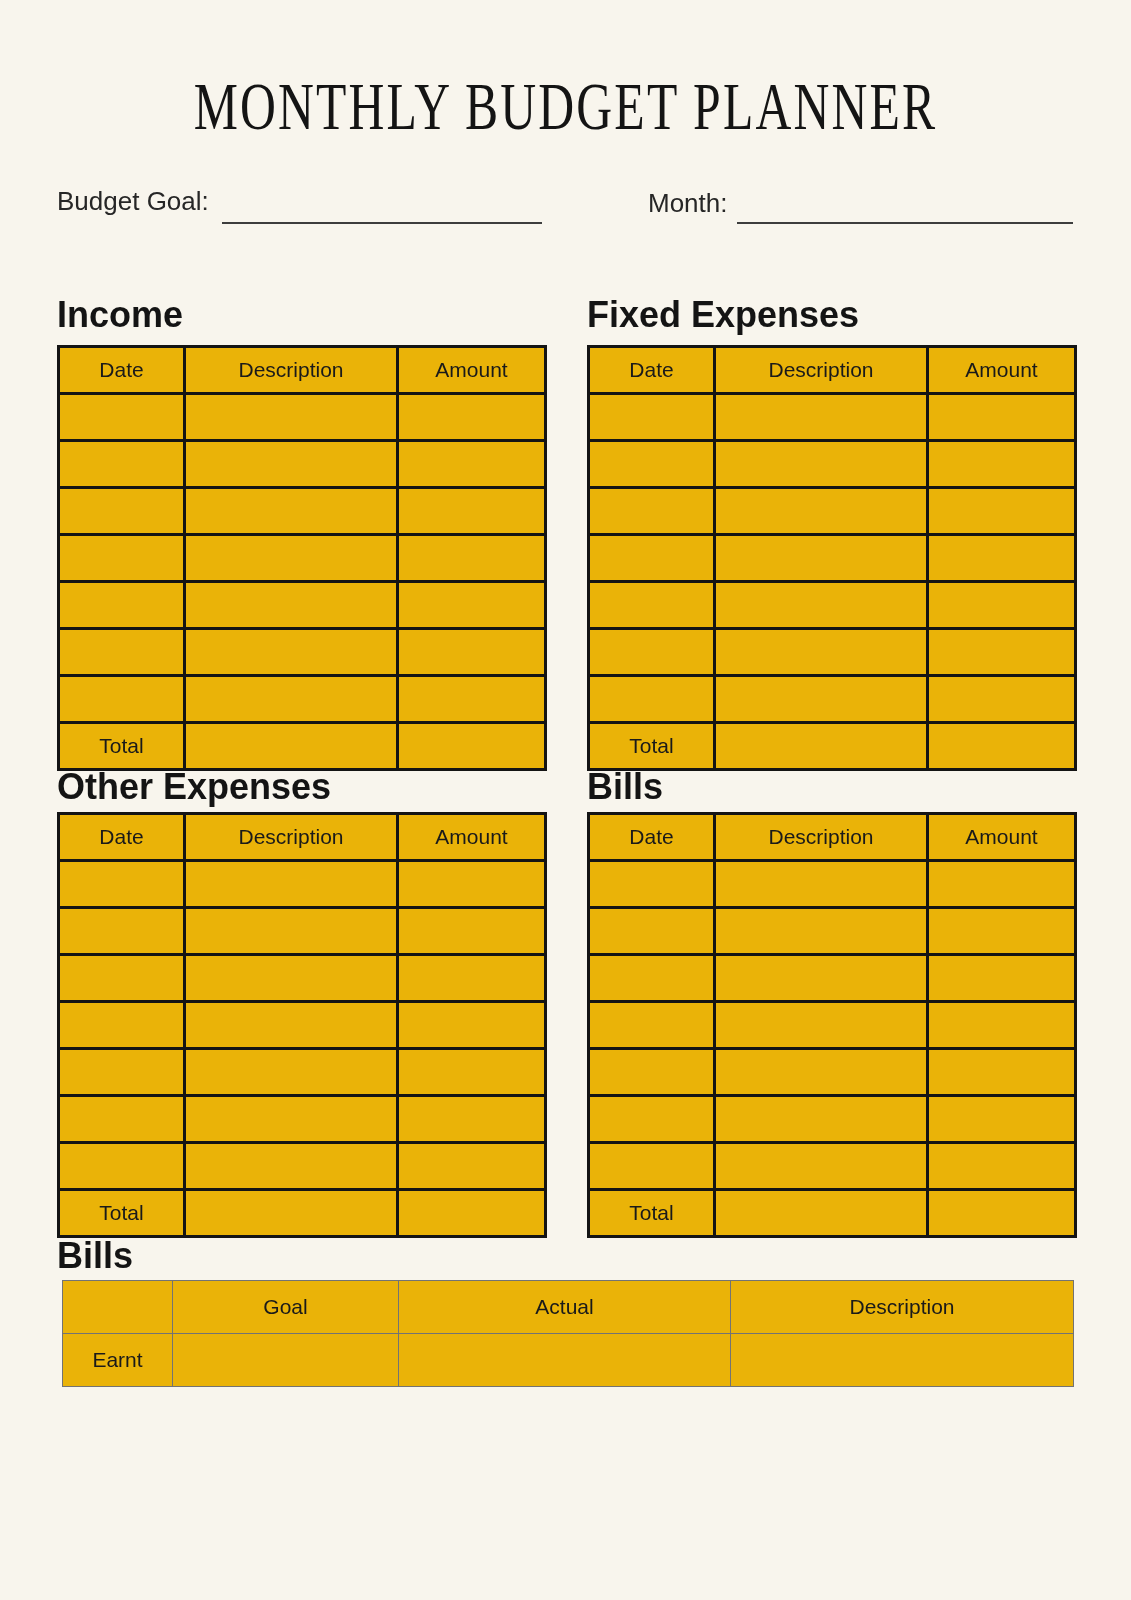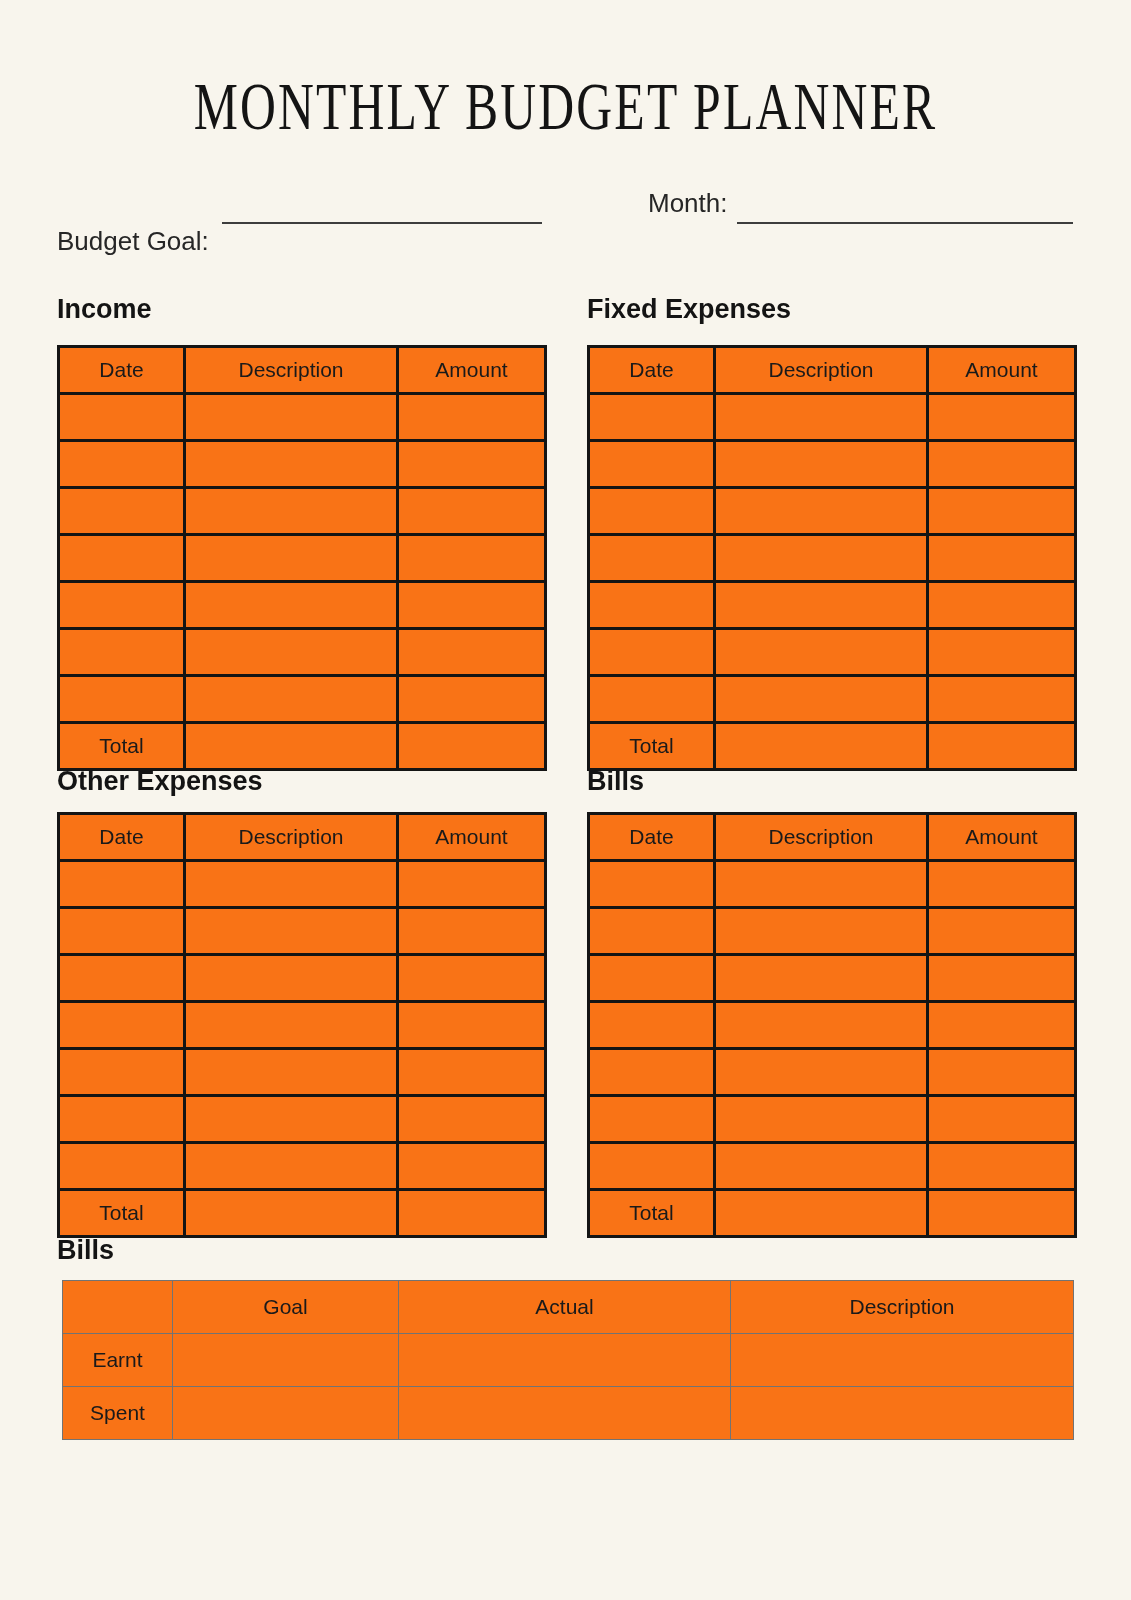--- a/index.html
+++ b/index.html
@@ -27,50 +27,50 @@
     transform-origin:50% 50%;
     white-space:nowrap;
   }
   
   .field-label{
     position:absolute;
     font-size:26px;
     color:#262626;
     white-space:nowrap;
   }
-  .label-goal{left:57px;top:186px;margin-top:40px;}
+  .label-goal{left:57px;top:186px;}
   .label-month{left:648px;top:188px;}
   .blank-line{
     position:absolute;
     height:0;
     border-bottom:2px solid #3D3D3D;
   }
   .line-goal{left:222px;top:222px;width:320px;}
   .line-month{left:737px;top:222px;width:336px;}
   
   .section-title{
     position:absolute;
     margin:0;
-    font-size:27px;
+    font-size:36px;
     font-weight:700;
     color:#141414;
     line-height:1.2;
     white-space:nowrap;
   }
   .st-income{left:57px;top:293px;}
   .st-fixed{left:587px;top:293px;}
   .st-other{left:57px;top:765px;}
   .st-bills{left:587px;top:765px;}
   .st-recap{left:57px;top:1234px;}
   
   table{
     position:absolute;
     border-collapse:collapse;
     table-layout:fixed;
-    background:#f97316;
+    background:#eab308;
   }
   .ledger{width:487px;}
   .ledger th,.ledger td{
     border:3px solid #141414;
     height:44px;
     padding:0;
     font-size:21px;
     font-weight:400;
     text-align:center;
     vertical-align:middle;
@@ -362,22 +362,16 @@
         <th>Description</th>
       </tr>
     </thead>
     <tbody>
       <tr>
         <td>Earnt</td>
         <td></td>
         <td></td>
         <td></td>
       </tr>
-      <tr>
-        <td>Spent</td>
-        <td></td>
-        <td></td>
-        <td></td>
-      </tr>
     </tbody>
   </table>
 
 </div>
 
 </body></html>

